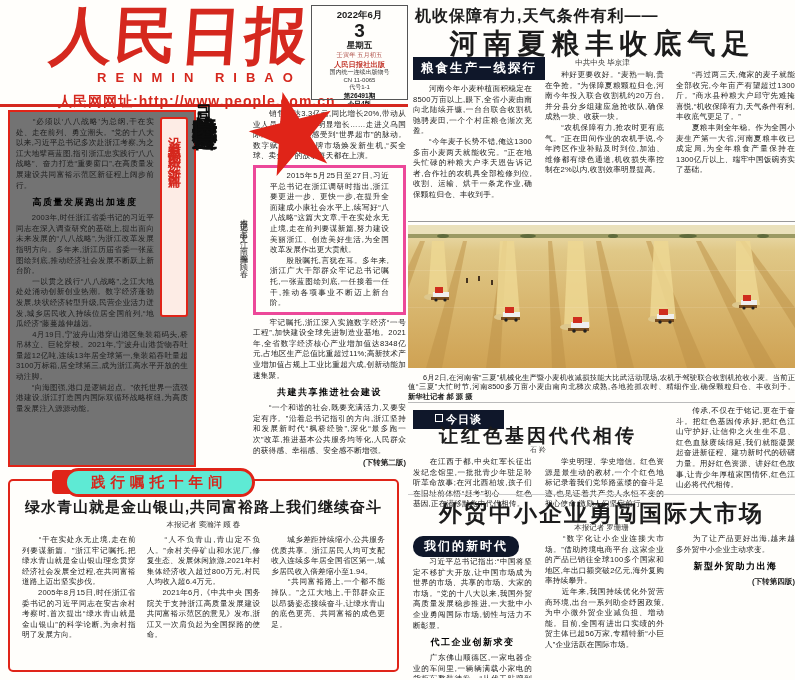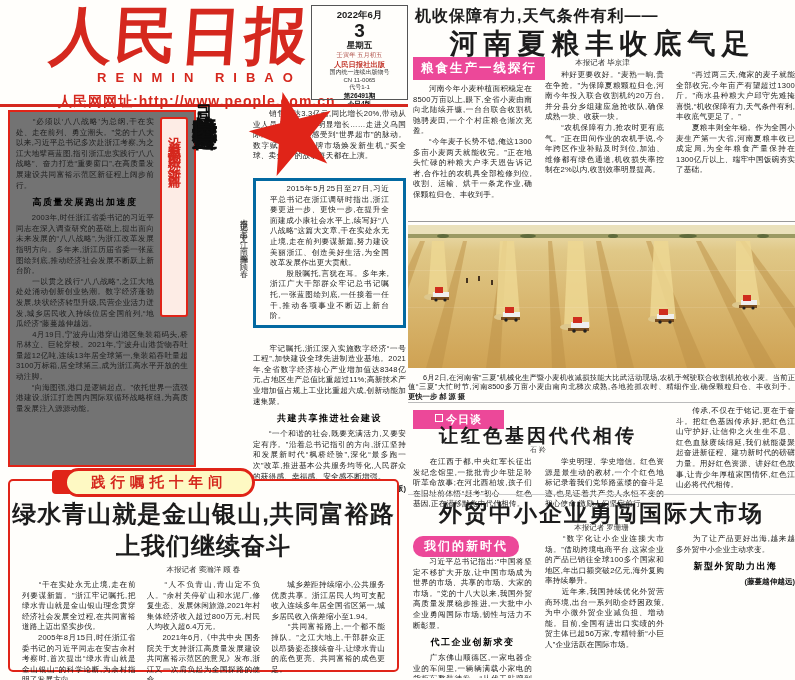--- a/index.html
+++ b/index.html
@@ -33,28 +33,28 @@
             box-sizing:border-box;padding:5px 6px;background:#737373;}
   .zj-tab{float:right;writing-mode:vertical-rl;font-size:13px;font-weight:900;color:#d5281e;
           background:#fdece5;border:2px solid #e02418;border-radius:3px;
           padding:8px 3px;margin:0 0 5px 6px;height:180px;letter-spacing:3px;}
   
   .v-title{left:189px;top:97px;height:414px;writing-mode:vertical-rl;
            font-size:25px;font-weight:900;color:#0d0d0d;line-height:1.25;}
   .v-byline{left:237px;top:212px;height:130px;writing-mode:vertical-rl;
             font-size:8px;color:#333;letter-spacing:2px;}
   .mid-col{left:253px;top:109px;width:153px;height:393px;}
-  .hl-box{border:3px solid #0369a1;padding:3px 14px;margin:16px 0;}
+  .hl-box{border:3px solid #ec4899;padding:3px 14px;margin:3px 0;}
   .star{left:248px;top:89px;width:90px;height:90px;z-index:6;}
   
   .hn-kicker{left:415px;top:6px;font-size:16px;font-weight:900;letter-spacing:1px;}
   .hn-title{left:410px;top:25px;width:385px;text-align:center;font-size:28px;
             font-weight:900;letter-spacing:6px;}
   .hn-byline{left:410px;top:58px;width:385px;text-align:center;font-size:7.5px;color:#333;}
-  .badge-red{background:#ec4899;color:#fff;font-weight:900;display:inline-block;}
+  .badge-red{background:#0f172a;color:#fff;font-weight:900;display:inline-block;}
   .hn-badge{left:413px;top:57px;font-size:12.5px;letter-spacing:2px;padding:3px 8px;}
   .rule-gray{background:#999;height:1px;}
   
   .caption{left:408px;top:373px;width:387px;height:27px;font-size:7.3px;line-height:9.4px;
            text-align:justify;color:#222;overflow:hidden;}
   .credit{font-weight:bold;white-space:nowrap;}
   
   .jrt-badge{left:413px;top:410px;font-size:11px;letter-spacing:1px;padding:2px 22px;}
   .jrt-icon{display:inline-block;width:6px;height:6px;border:1.2px solid #fff;
             margin-right:3px;vertical-align:1px;}
@@ -63,24 +63,24 @@
   .jrt-byline{left:410px;top:445px;width:256px;text-align:center;font-size:7px;color:#444;}
   
   .wm-title{left:408px;top:498px;width:387px;text-align:center;font-size:23px;font-weight:900;
             letter-spacing:2px;font-family:"Liberation Serif",serif;}
   .wm-byline{left:408px;top:523px;width:387px;text-align:center;font-size:7.5px;color:#333;}
   .wm-badge{left:413px;top:536px;font-size:12px;letter-spacing:2px;padding:2px 11px;border-radius:10px;}
   
   .bot-box{left:8px;top:479px;width:391px;height:193px;border:2.5px solid #e02418;
            border-radius:5px;box-sizing:border-box;background:#fffefb;}
   .bb-tab{position:absolute;left:42px;top:-11px;width:22px;height:24px;background:#e02418;border-radius:4px;}
-  .bb-badge{position:absolute;left:54px;top:-13px;background:#fef9c3;border:3px solid #e02418;
+  .bb-badge{position:absolute;left:54px;top:-13px;background:#5eead4;border:3px solid #e02418;
             border-radius:15px;color:#d5281e;font-size:14.5px;font-weight:900;
             letter-spacing:5px;padding:2px 24px;}
-  .bb-title{margin-top:17px;text-align:center;font-size:24px;font-weight:900;letter-spacing:1px;}
+  .bb-title{margin-top:17px;text-align:center;font-size:15px;font-weight:900;letter-spacing:1px;}
   .bb-byline{text-align:center;font-size:7.5px;color:#333;margin-top:3px;}
   .bb-cols{display:flex;gap:11px;padding:5px 12px 0;}
   .bb-col{flex:1;height:116px;overflow:hidden;}
 </style>
 </head>
 <body>
 
 <div class="page">
 
   <div class="abs mh-title">人民日报</div>
@@ -126,21 +126,21 @@
     <div class="tiny">　　“一个和谐的社会,既要充满活力,又要安定有序。”沿着总书记指引的方向,浙江坚持和发展新时代“枫桥经验”,深化“最多跑一次”改革,推进基本公共服务均等化,人民群众的获得感、幸福感、安全感不断增强。</div>
     <div class="jump">(下转第二版)</div>
   </div>
 
   <svg class="abs star" viewBox="0 0 100 100">
     <polygon points="50,2 61,35 97,35 68,57 79,91 50,70 21,91 32,57 3,35 39,35" fill="#e02418" transform="rotate(-14 50 50)"></polygon>
   </svg>
 
   <div class="abs hn-kicker">机收保障有力,天气条件有利——</div>
   <div class="abs hn-title">河南夏粮丰收底气足</div>
-  <div class="abs hn-byline">本报记者 毕京津</div>
+  <div class="abs hn-byline">中共中央 毕京津</div>
   <div class="abs badge-red hn-badge">粮食生产一线探行</div>
 
   <div class="abs tiny clip" style="left:413px;top:84px;width:119px;height:134px;">　　河南今年小麦种植面积稳定在8500万亩以上,眼下,全省小麦由南向北陆续开镰,一台台联合收割机驰骋麦田,一个个村庄粮仓渐次充盈。
 　　“今年麦子长势不错,俺这1300多亩小麦两天就能收完。”正在地头忙碌的种粮大户李天恩告诉记者,合作社的农机具全部检修到位,收割、运输、烘干一条龙作业,确保颗粒归仓、丰收到手。</div>
   <div class="abs tiny clip" style="left:545px;top:70px;width:119px;height:148px;">　　种好更要收好。“麦熟一晌,贵在争抢。”为保障夏粮颗粒归仓,河南今年投入联合收割机约20万台,并分县分乡组建应急抢收队,确保成熟一块、收获一块。
 　　“农机保障有力,抢农时更有底气。”正在田间作业的农机手说,今年跨区作业补贴及时到位,加油、维修都有绿色通道,机收损失率控制在2%以内,收割效率明显提高。</div>
   <div class="abs tiny clip" style="left:676px;top:70px;width:119px;height:148px;">　　“再过两三天,俺家的麦子就能全部收完,今年亩产有望超过1300斤。”商水县种粮大户邱守先难掩喜悦,“机收保障有力,天气条件有利,丰收底气更足了。”
 　　夏粮丰则全年稳。作为全国小麦生产第一大省,河南夏粮丰收已成定局,为全年粮食产量保持在1300亿斤以上、端牢中国饭碗夯实了基础。</div>
 
   <div class="abs rule-gray" style="left:408px;top:221px;width:387px;"></div>
@@ -226,21 +226,21 @@
           <rect x="1" y="-2" width="8" height="6" fill="#cf2d1e"></rect>
           <rect x="-3" y="8" width="18" height="3" fill="#7a4e20"></rect>
           <circle cx="2" cy="11" r="1.6" fill="#222"></circle>
           <circle cx="11" cy="11" r="1.6" fill="#222"></circle>
         </g>
     </g>
   </svg>
 
   <div class="abs caption">
     <span>　　6月2日,在河南省“三夏”机械化生产暨小麦机收减损技能大比武活动现场,农机手驾驶联合收割机抢收小麦。当前正值“三夏”大忙时节,河南8500多万亩小麦由南向北梯次成熟,各地抢抓农时、精细作业,确保颗粒归仓、丰收到手。</span>
-    <span class="credit">更快一步 郝 源 摄</span>
+    <span class="credit">新华社记者 郝 源 摄</span>
   </div>
 
   <div class="abs rule-gray" style="left:408px;top:402px;width:387px;background:#bbb;"></div>
 
   <div class="abs badge-red jrt-badge">
     <span class="jrt-icon"></span><span>今日谈</span>
   </div>
   <div class="abs jrt-title">让红色基因代代相传</div>
   <div class="abs jrt-byline">石 羚</div>
 
@@ -257,21 +257,21 @@
   <div class="abs clip" style="left:413px;top:557px;width:119px;height:121px;">
     <div class="tiny">　　习近平总书记指出:“中国将坚定不移扩大开放,让中国市场成为世界的市场、共享的市场、大家的市场。”党的十八大以来,我国外贸高质量发展稳步推进,一大批中小企业勇闯国际市场,韧性与活力不断彰显。</div>
     <div class="colhead">代工企业创新求变</div>
     <div class="tiny">　　广东佛山顺德区,一家电器企业的车间里,一辆辆满载小家电的货柜车整装待发。“从代工贴牌到自主品牌,这一步我们走了十年。”企业负责人感慨。</div>
   </div>
   <div class="abs tiny clip" style="left:545px;top:534px;width:119px;height:144px;">　　“数字化让小企业连接大市场。”借助跨境电商平台,这家企业的产品已销往全球100多个国家和地区,年出口额突破2亿元,海外复购率持续攀升。
 　　近年来,我国持续优化外贸营商环境,出台一系列助企纾困政策,为中小微外贸企业减负担、增动能。目前,全国有进出口实绩的外贸主体已超56万家,专精特新“小巨人”企业活跃在国际市场。</div>
   <div class="abs clip" style="left:676px;top:534px;width:119px;height:144px;">
     <div class="tiny">　　为了让产品更好出海,越来越多外贸中小企业主动求变。</div>
     <div class="colhead">新型外贸助力出海</div>
-    <div class="jump">(藤蔓越伸越远)</div>
+    <div class="jump">(下转第四版)</div>
   </div>
 
   <div class="abs bot-box">
     <div class="bb-tab"></div>
     <div class="bb-badge">践行嘱托十年间</div>
     <div class="bb-title">绿水青山就是金山银山,共同富裕路上我们继续奋斗</div>
     <div class="bb-byline">本报记者 窦瀚洋 顾 春</div>
     <div class="bb-cols">
       <div class="bb-col tiny">　　“干在实处永无止境,走在前列要谋新篇。”浙江牢记嘱托,把绿水青山就是金山银山理念贯穿经济社会发展全过程,在共同富裕道路上迈出坚实步伐。
 　　2005年8月15日,时任浙江省委书记的习近平同志在安吉余村考察时,首次提出“绿水青山就是金山银山”的科学论断,为余村指明了发展方向。</div>

